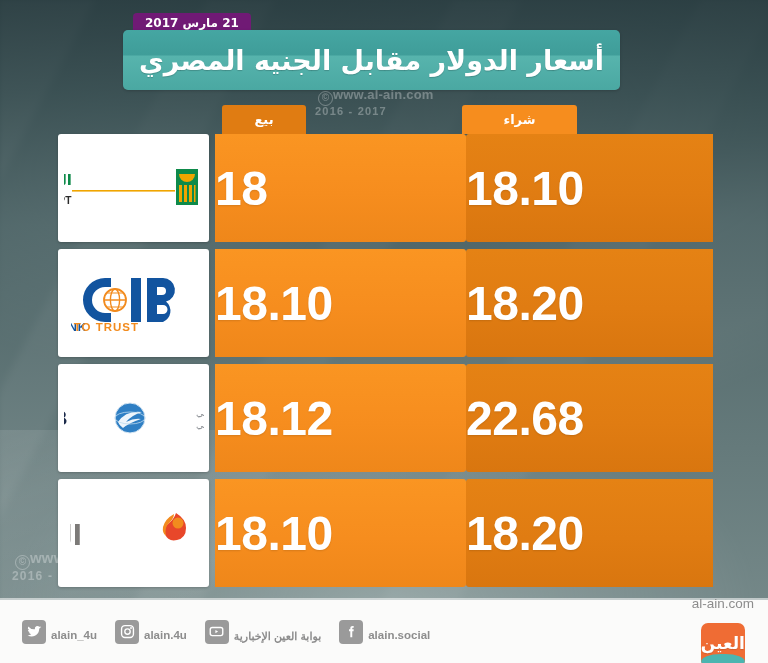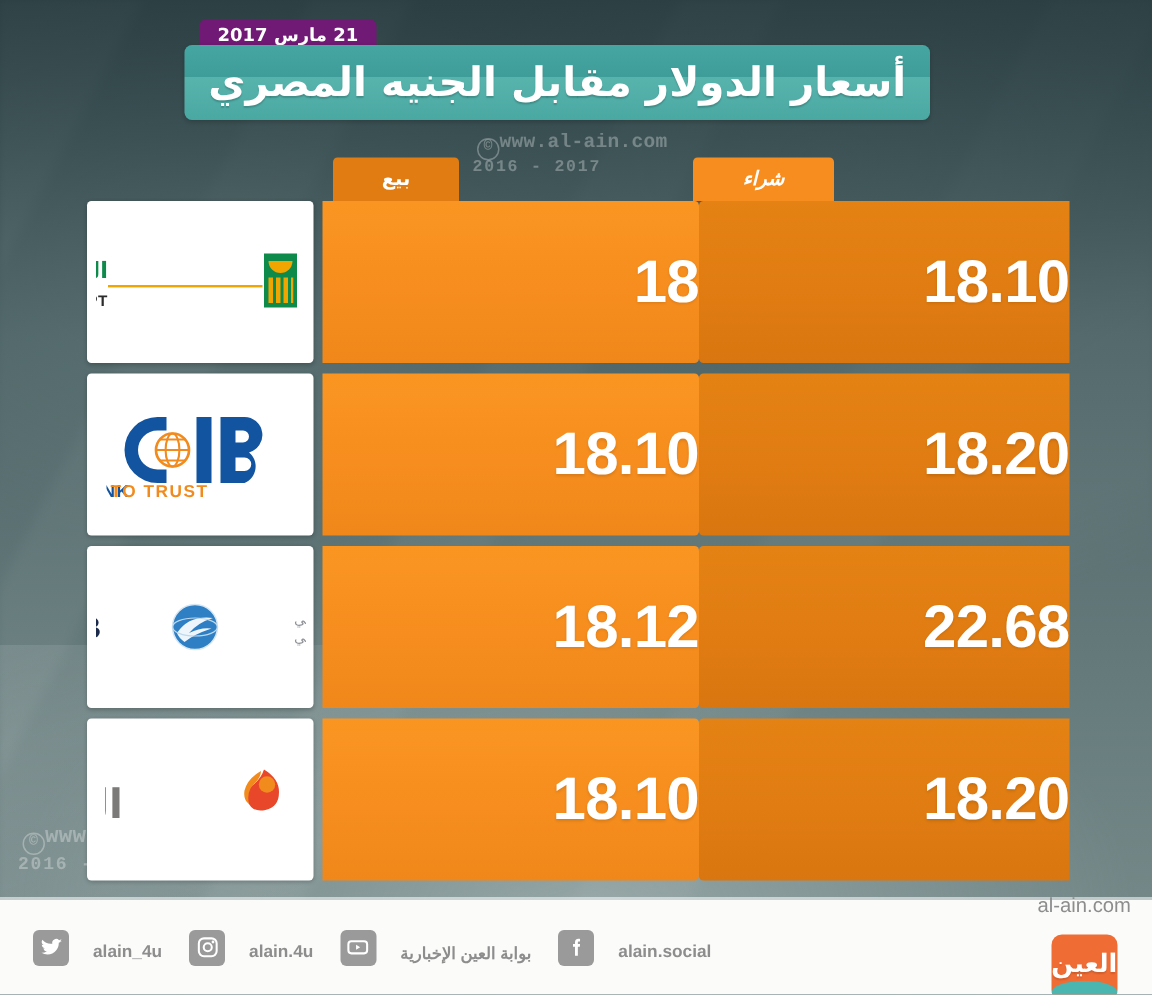--- a/index.html
+++ b/index.html
@@ -54,21 +54,21 @@
   }
   .bottom-strip-line {
     position: absolute; left: 0; right: 0; bottom: 63px; height: 2px;
     background: rgba(255,255,255,0.55);
   }
 
   
   .watermark {
     position: absolute;
     color: rgba(255,255,255,0.30);
-    font-family: Liberation Mono, monospace;
+    font-family: Liberation Sans, sans-serif;
     line-height: 1.05;
     letter-spacing: .2px;
     white-space: nowrap;
     user-select: none;
   }
   .watermark .w-top { font-size: 13px; font-weight: 700; }
   .watermark .w-bot { font-size: 11px; font-weight: 700; letter-spacing: 1.2px; }
   .watermark .c-mark {
     display: inline-block; width: 15px; height: 15px;
     border: 1.6px solid rgba(255,255,255,0.30); border-radius: 50%;
@@ -85,21 +85,21 @@
     position: absolute; left: 133px; top: 13px;
     background: #701a75;
     border-radius: 4px 4px 0 0;
     padding: 3px 12px 4px 12px;
     color: #ffffff;
     font-size: 12px; font-weight: 700;
     direction: rtl;
     box-shadow: 0 -1px 0 rgba(255,255,255,0.12) inset;
   }
   .title-banner {
-    position: absolute; left: 123px; top: 30px; width: 497px; height: 50px;
+    position: absolute; left: 123px; top: 30px; width: 497px; height: 60px;
     background: linear-gradient(180deg, #45a6a2 0%, #3f9d99 42%, #57b4ad 43%, #4aa8a2 100%);
     border-radius: 5px;
     display: flex; align-items: center; justify-content: center;
     box-shadow: 0 1px 3px rgba(0,0,0,0.18);
   }
   .title-banner .title-text {
     color: #ffffff;
     font-size: 27px; font-weight: 700;
     letter-spacing: 0px;
     direction: rtl;
@@ -108,37 +108,36 @@
 
   
   .col-tab {
     position: absolute; top: 105px; height: 29px;
     display: flex; align-items: center; justify-content: center;
     color: #ffffff; font-size: 13px; font-weight: 700;
     direction: rtl; letter-spacing: 2px;
     border-radius: 3px 3px 0 0;
   }
   #tab-sell { left: 222px; width: 84px; background: #e07c12; }
-  #tab-buy  { left: 462px; width: 94px; background: #f68d1e; font-style: italic; }
+  #tab-buy  { left: 462px; width: 115px; background: #f68d1e; }
 
   
   .table { position: absolute; left: 58px; top: 134px; width: 655px; }
   .row { position: relative; height: 108px; margin-bottom: 7px; display: flex; }
 
   .cell {
     position: relative;
-    display: flex; align-items: center; justify-content: flex-end;
+    display: flex; align-items: center; justify-content: flex-start;
     height: 100%;
     color: #ffffff;
     font-family: "Liberation Sans", sans-serif;
-    font-size: 40px; font-weight: 700;
+    font-size: 48px; font-weight: 700;
     letter-spacing: -0.5px;
     direction: ltr;
     text-shadow: 0 1px 2px rgba(0,0,0,0.12);
-    padding-left: 29px;
   }
   .cell-sell {
     width: 247px;
     background: linear-gradient(180deg, #e58214 0%, #e07c12 55%, #d9760f 100%);
     border-radius: 3px 0 0 3px;
   }
   .cell-buy {
     width: 251px;
     background: linear-gradient(180deg, #fa9522 0%, #f68d1e 55%, #ef871a 100%);
     border-radius: 0 3px 3px 0;
@@ -157,21 +156,21 @@
   
   .footer {
     position: absolute; left: 0; right: 0; bottom: 0; height: 63px;
     display: flex; align-items: center;
     direction: ltr;
   }
   .social-list {
     display: flex; align-items: center; gap: 18px;
     margin-left: 22px;
   }
-  .social-item { display: flex; align-items: flex-end; gap: 16px; text-align: center; }
+  .social-item { display: flex; align-items: flex-end; gap: 5px; text-align: center; }
   .social-icon {
     width: 24px; height: 24px;
     background: #9a9a9a; border-radius: 4px;
     display: flex; align-items: center; justify-content: center;
   }
   .social-icon svg { fill: #ffffff; }
   .social-label {
     color: #8d8d8d; font-size: 11.5px; font-weight: 700;
     font-family: "Liberation Sans", sans-serif;
     line-height: 1;

